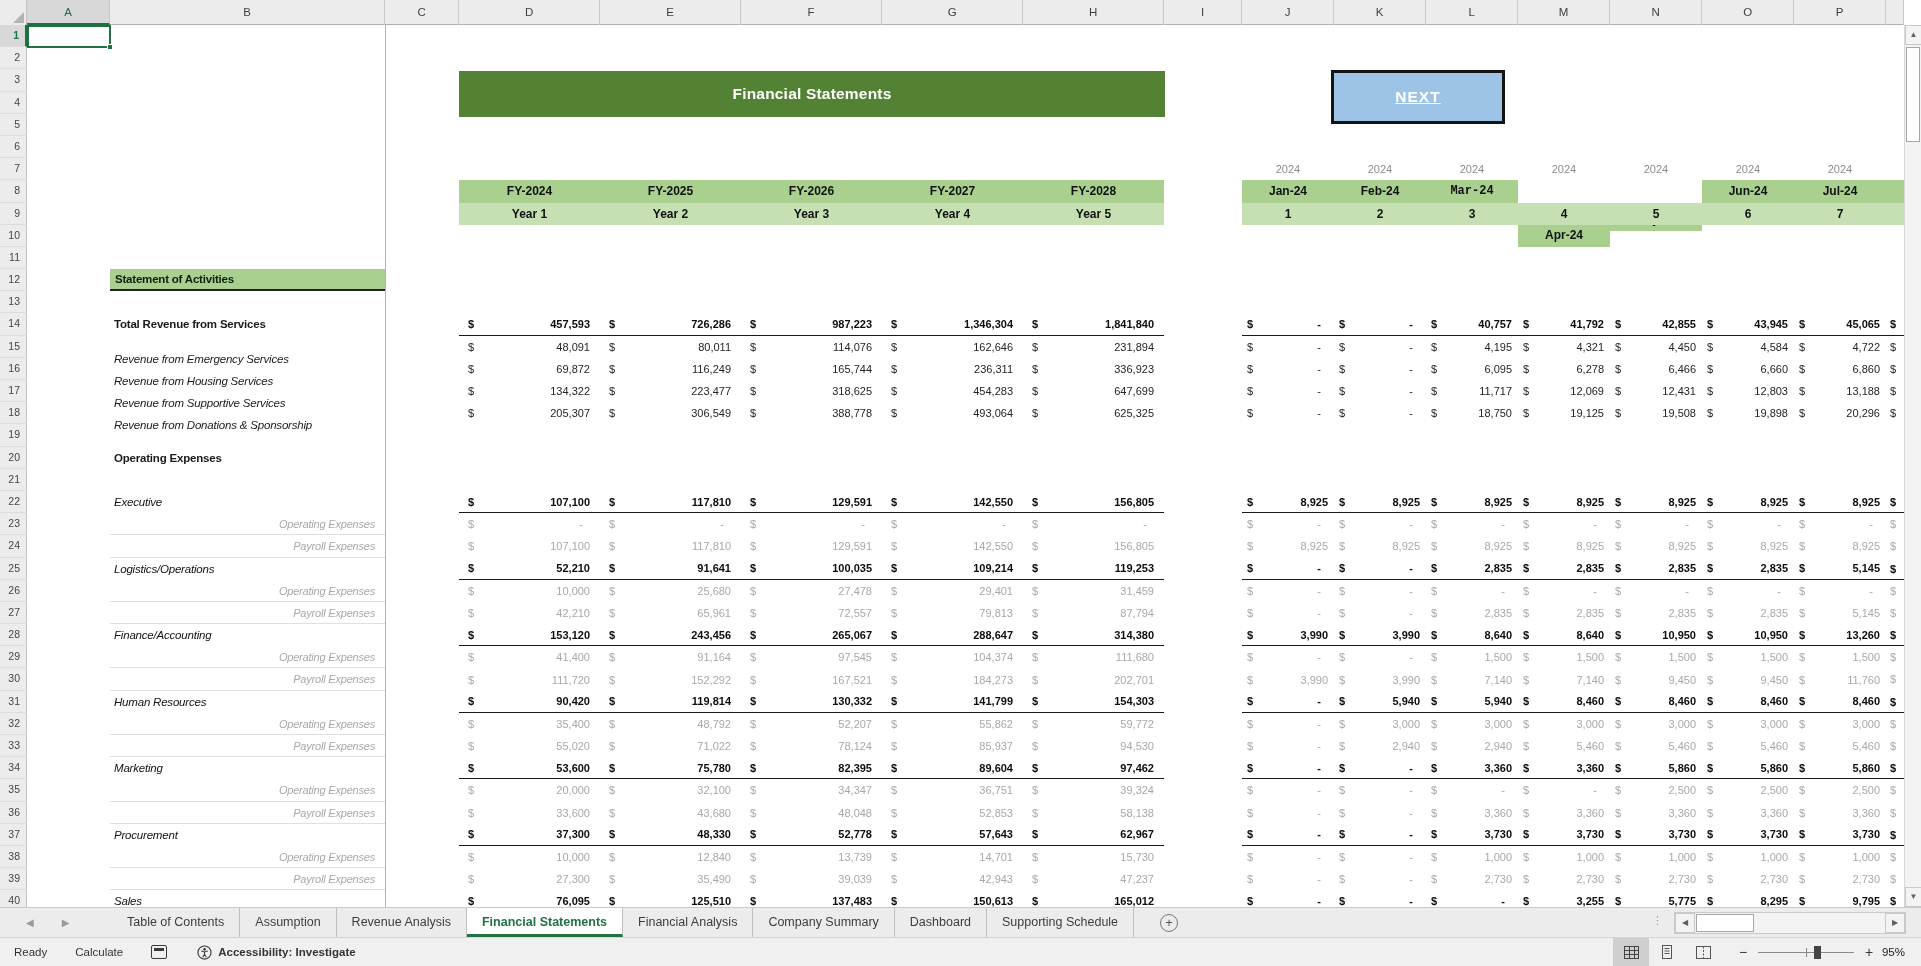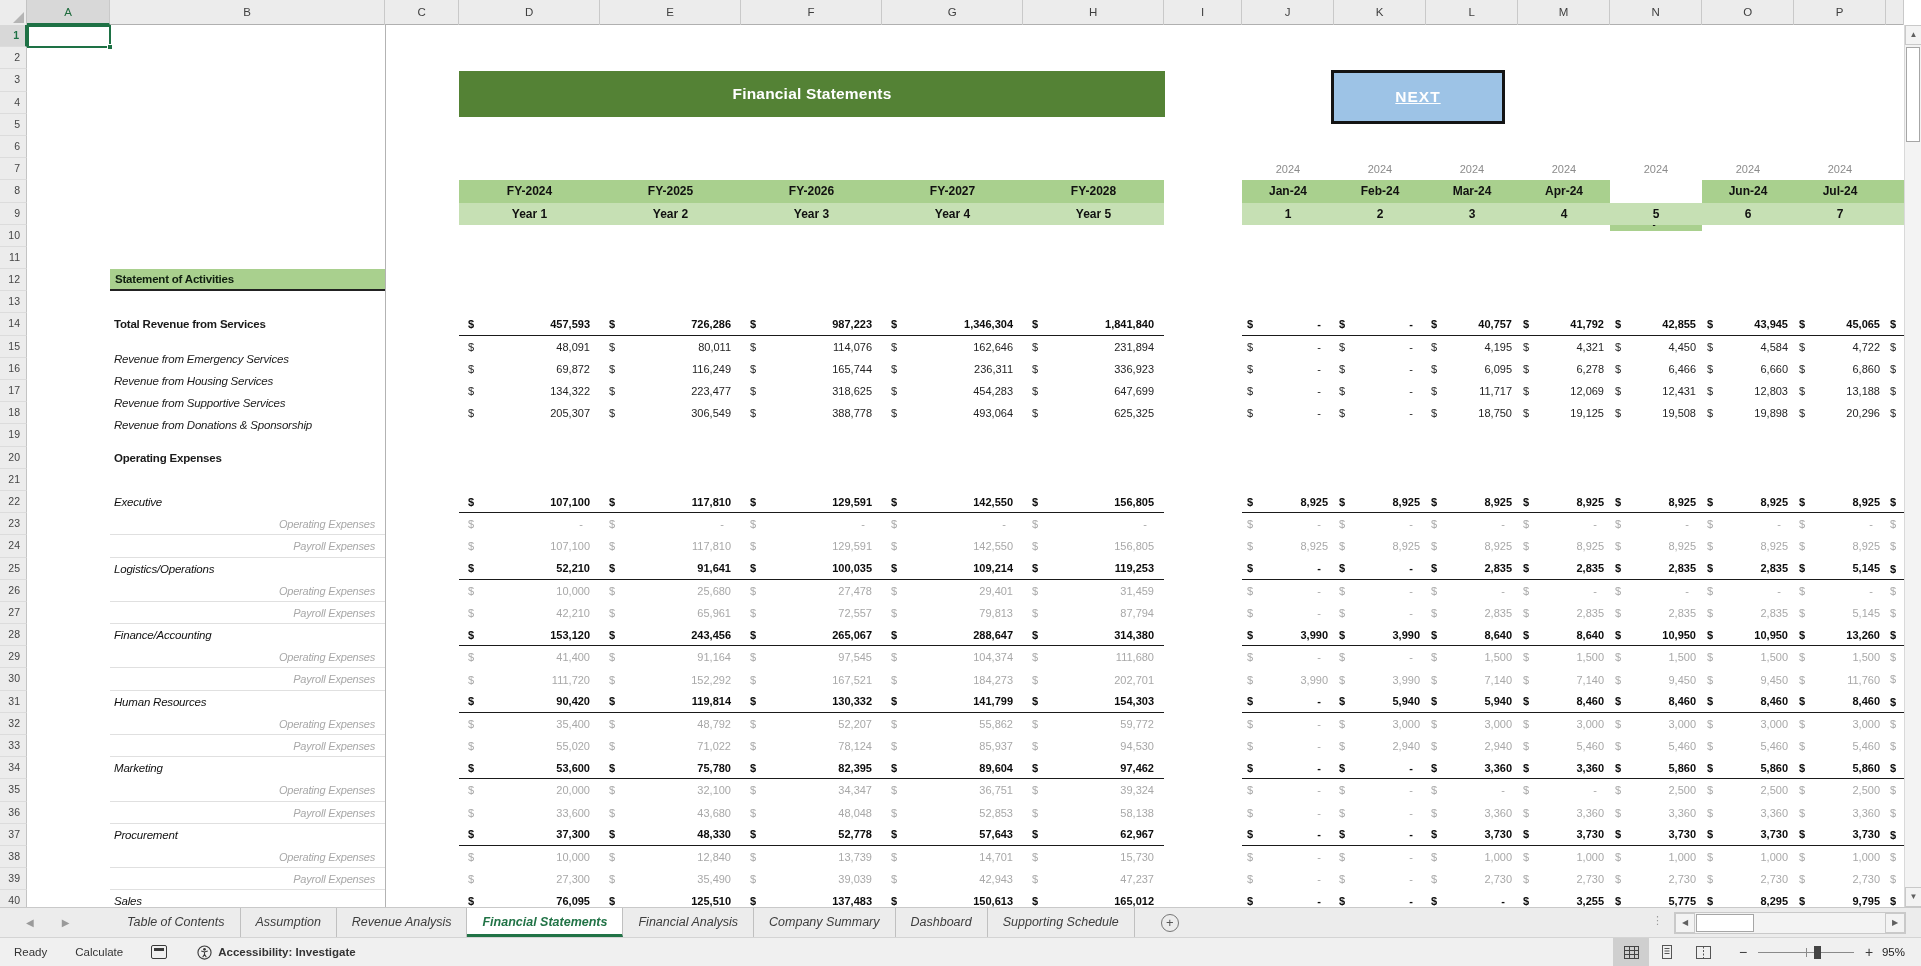--- a/index.html
+++ b/index.html
@@ -75,21 +75,21 @@
     border-left:1px solid #d9d9d9; }
   .sbtn { position:absolute; left:0; width:17px; height:20px; background:#f3f3f3; border:1px solid #c9c9c9;
     color:#606060; font-size:8px; text-align:center; line-height:18px; }
   #vup { top:0; } #vdown { bottom:0; }
   #vthumb { position:absolute; left:1px; top:22px; width:14px; height:95px; background:#fff; border:1px solid #a6a6a6; }
 
   
   #tabbar { position:absolute; left:0; top:907px; width:1921px; height:30px; background:#ececec;
     border-top:1px solid #c9c9c9; display:flex; align-items:stretch; font-size:12.5px; color:#3d3d3d; }
   .navarrows { flex:none; width:112px; display:flex; align-items:center; padding-left:26px; gap:28px; color:#9a9a9a; font-size:10px; }
-  .tab { flex:none; padding:0 15px; line-height:28px; border-right:1px solid #c0c0c0; cursor:pointer; white-space:nowrap;font-style:italic; }
+  .tab { flex:none; padding:0 15px; line-height:28px; border-right:1px solid #c0c0c0; cursor:pointer; white-space:nowrap; }
   .tab.active { background:#fff; color:#217346; font-weight:700; border-bottom:3px solid #217346; border-right:1px solid #c0c0c0; }
   #addsheet { flex:none; width:70px; display:flex; align-items:center; justify-content:center; }
   #addsheet .circ { width:18px; height:18px; border:1px solid #767676; border-radius:50%; color:#565656;
     font-size:13px; line-height:16px; text-align:center; }
   #tabgrip { position:absolute; left:1652px; top:6px; height:18px; color:#9a9a9a; font-size:11px; letter-spacing:-2px; }
   #hscroll { position:absolute; left:1674px; top:4px; width:232px; height:22px; background:#f3f3f3; border:1px solid #c9c9c9; }
   #hleft,#hright { position:absolute; top:0; width:20px; height:20px; background:#f3f3f3; border:1px solid #c9c9c9;
     color:#606060; font-size:8px; text-align:center; line-height:18px; }
   #hleft { left:0; } #hright { right:0; }
   #hthumb { position:absolute; left:21px; top:1px; width:58px; height:18px; background:#fff; border:1px solid #a6a6a6; }
@@ -174,22 +174,22 @@
         <div class="gut">8</div>
         <div class="sp" style="width: 432px;"></div>
         <div class="cell h8" style="width: 141px;">FY-2024</div>
         <div class="cell h8" style="width: 141px;">FY-2025</div>
         <div class="cell h8" style="width: 141px;">FY-2026</div>
         <div class="cell h8" style="width: 141px;">FY-2027</div>
         <div class="cell h8" style="width: 141px;">FY-2028</div>
         <div class="sp" style="width: 78px;"></div>
         <div class="cell h8 mo" style="width: 92px;">Jan-24</div>
         <div class="cell h8 mo" style="width: 92px;">Feb-24</div>
-        <div class="cell h8 mo" style="width: 92px;">Mar-24</div>
-        <div class="cell h8 mo" style="width: 92px;">Apr-24</div>
+        <div class="cell h8 mo" style="width: 92px; font-family: Liberation Mono, monospace;">Mar-24</div>
+        <div class="cell h8 mo" style="width: 92px; margin-top: 44px;">Apr-24</div>
         <div class="cell h8 mo" style="width: 92px; margin-top: 28px;">May-24</div>
         <div class="cell h8 mo" style="width: 92px;">Jun-24</div>
         <div class="cell h8 mo" style="width: 92px;">Jul-24</div>
         <div class="cell h8" style="width: 18px;"></div>
       </div>
       <div class="row">
         <div class="gut">9</div>
         <div class="sp" style="width: 432px;"></div>
         <div class="cell h9" style="width: 141px;">Year 1</div>
         <div class="cell h9" style="width: 141px;">Year 2</div>

